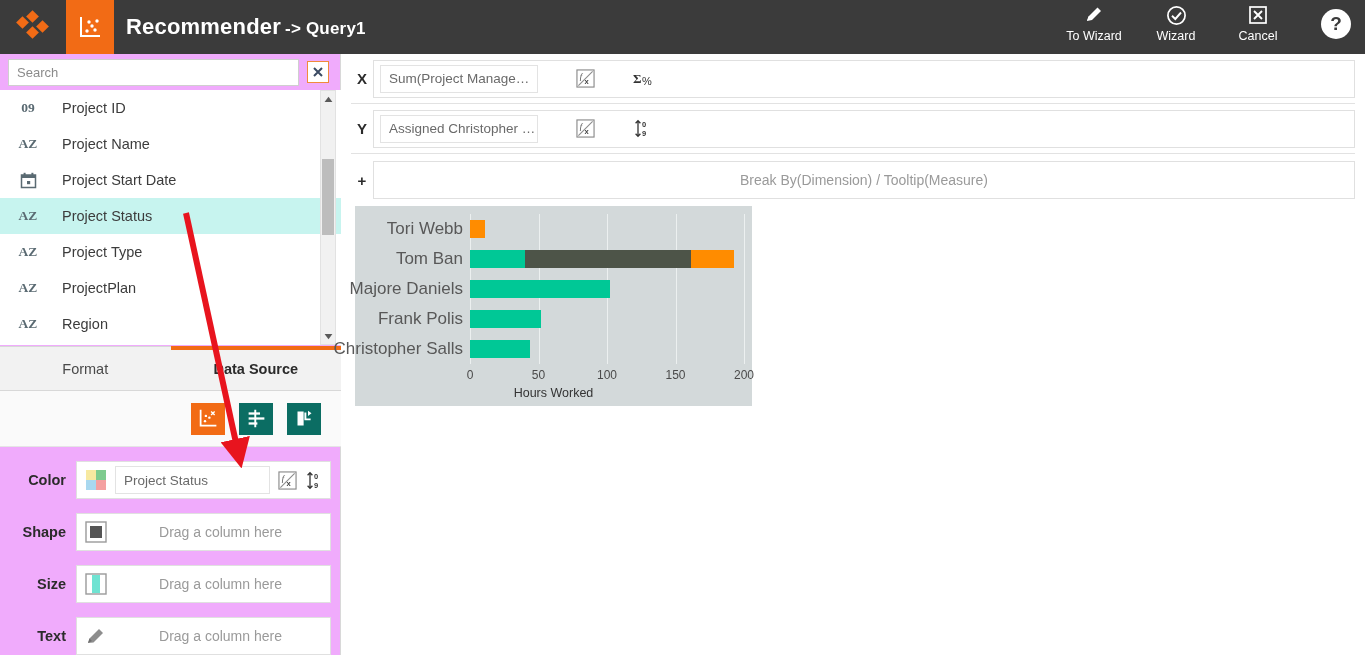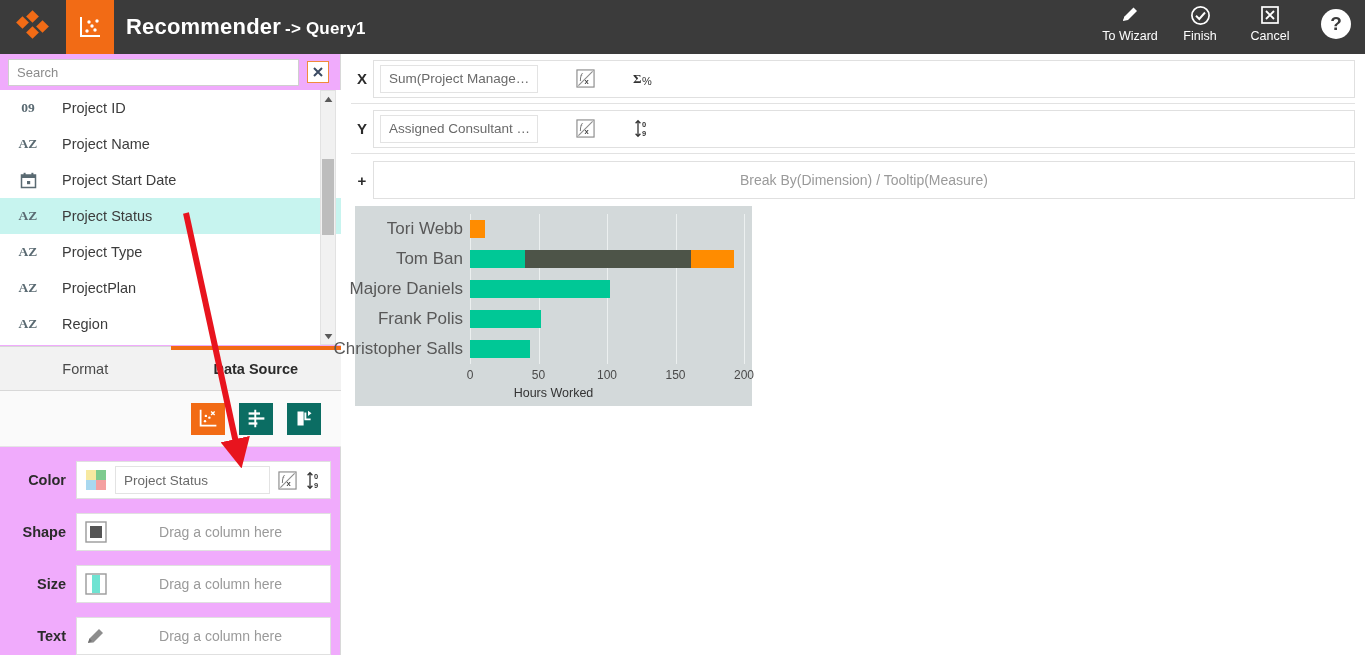--- a/index.html
+++ b/index.html
@@ -29,21 +29,21 @@
   }
   .title {
     margin-left: 12px; color: #ffffff;
     font-size: 22px; font-weight: bold; letter-spacing: 0.2px;
     white-space: nowrap;
   }
   .title .sub { font-size: 17px; font-weight: bold; margin-left: 4px; }
 
   .topright {
     position: absolute; right: 8px; top: 0; height: 47px;
-    display: flex; align-items: center; gap: 4px;
+    display: flex; align-items: center; gap: 16px;
   }
   .tr-btn {
     width: 66px; height: 54px;
     display: flex; flex-direction: column; align-items: center; justify-content: center;
     color: #ffffff; cursor: pointer;
   }
   .tr-btn .ic { height: 22px; display:flex; align-items:center; justify-content:center; }
   .tr-btn .lbl { font-size: 12.5px; margin-top: 3px; white-space: nowrap; }
   .help-btn {
     width: 30px; height: 30px; border-radius: 50%;
@@ -261,21 +261,21 @@
         </div>
         <div class="lbl">To Wizard</div>
       </div>
       <div class="tr-btn">
         <div class="ic">
           <svg width="21" height="21" viewBox="0 0 21 21">
             <circle cx="10.5" cy="10.5" r="8.6" fill="none" stroke="#fff" stroke-width="1.7"></circle>
             <path d="M6 10.8 L9.3 14 L15 7.5" fill="none" stroke="#fff" stroke-width="1.9"></path>
           </svg>
         </div>
-        <div class="lbl">Finish</div>
+        <div class="lbl">Wizard</div>
       </div>
       <div class="tr-btn">
         <div class="ic">
           <svg width="20" height="20" viewBox="0 0 20 20">
             <rect x="2" y="2" width="16" height="16" fill="none" stroke="#fff" stroke-width="1.7"></rect>
             <path d="M6 6 L14 14 M14 6 L6 14" stroke="#fff" stroke-width="1.9"></path>
           </svg>
         </div>
         <div class="lbl">Cancel</div>
       </div>
@@ -491,21 +491,21 @@
           </svg>
         </div>
       </div>
     </div>
     <div class="sep"></div>
 
     <div class="axisrow">
       <div class="axis-letter">Y</div>
       <div class="axis-box">
         <div class="axis-pill">
-          <span>Assigned Consultant …</span>
+          <span>Assigned Christopher …</span>
         </div>
         <div class="mini-btn">
           <svg width="19" height="19" viewBox="0 0 20 20">
             <rect x="1" y="1" width="18" height="18" fill="none" stroke="#8a8a8a" stroke-width="1.2"></rect>
             <line x1="2.5" y1="17.5" x2="17.5" y2="2.5" stroke="#8a8a8a" stroke-width="1.1"></line>
             <text x="4" y="10" font-family="Liberation Serif, serif" font-style="italic" font-size="9" fill="#444">f</text>
             <text x="9" y="16" font-family="Liberation Sans, sans-serif" font-weight="bold" font-size="8" fill="#444">x</text>
           </svg>
         </div>
         <div class="mini-btn bare">

